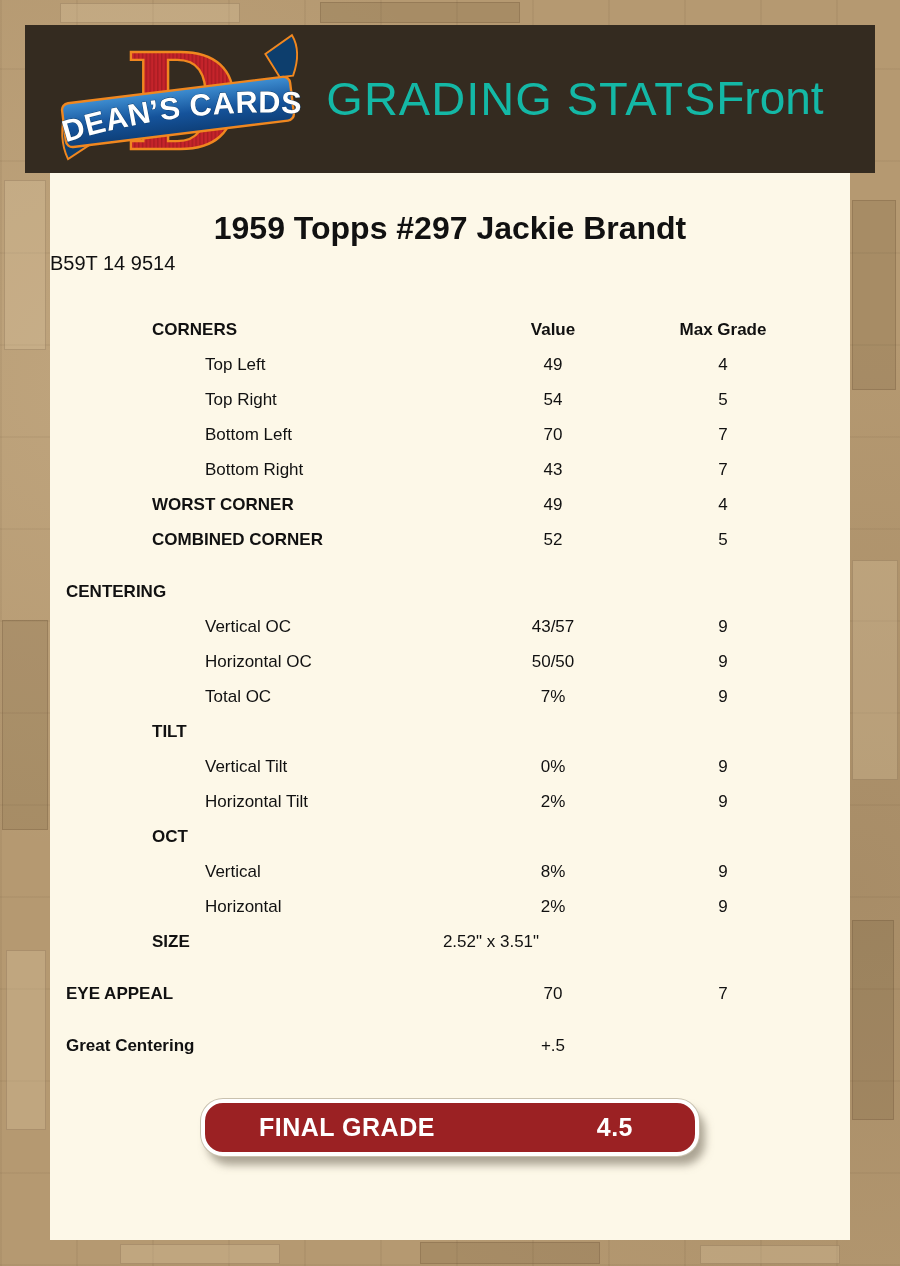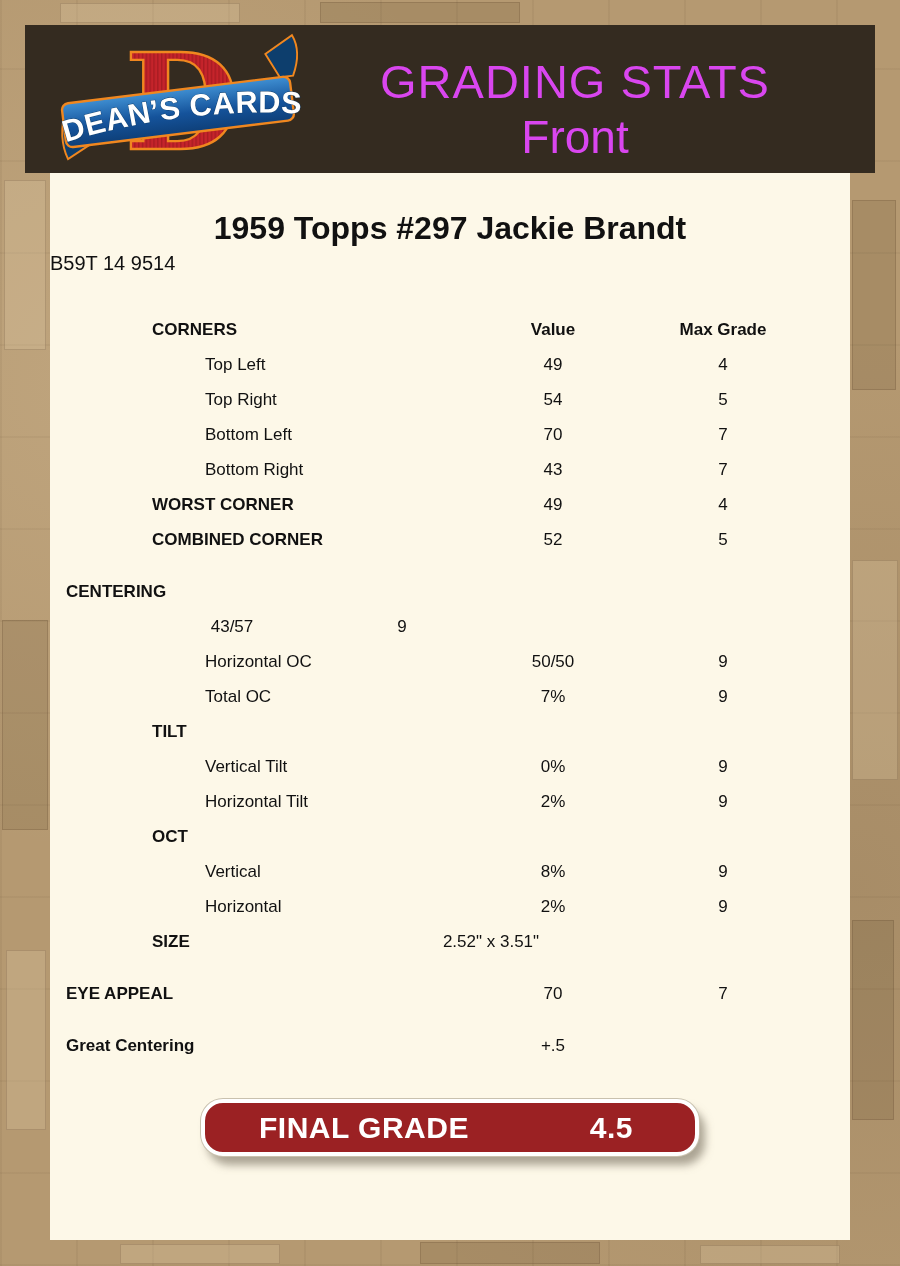--- a/index.html
+++ b/index.html
@@ -18,23 +18,23 @@
   .bg-card { position:absolute; border:1px solid rgba(90,66,40,.22); }
   .bg-light { background:rgba(226,206,170,.25); }
   .bg-dark  { background:rgba(95,72,45,.16); }
 
   .header {
     position:absolute; left:25px; top:25px; width:850px; height:148px;
     background:var(--header-bg,#342b20);
   }
   .logo { position:absolute; left:28px; top:7px; width:258px; height:134px; }
   .header-titles {
-    position:absolute; left:260px; right:10px; top:12px; height:100%;
-    display:flex; flex-direction:column; align-items:center; justify-content:center;
-    color:#d946ef;
+    position:absolute; left:260px; right:10px; top:0; height:100%;
+    display:flex; flex-direction:row; align-items:center; justify-content:center;
+    color:#14b8a6;
   }
   .header-title { font-size:47px; font-weight:400; letter-spacing:1px; line-height:1.12; }
   .header-subtitle { font-size:46px; font-weight:400; line-height:1.25; }
 
   .panel {
     position:absolute; left:50px; top:173px; width:800px; height:1067px;
     background:var(--panel-bg,#fdf8e8);
   }
   .card-title  { margin-top:38px; text-align:center; font-size:32px; font-weight:bold; line-height:34px; }
   .card-serial { text-align:left; font-size:20px; font-weight:400; line-height:36px; }
@@ -49,21 +49,21 @@
   .colhead .cell, .bold .label, .section .label, .size .label { font-weight:bold; }
   .size .value { transform:translateX(-62px); }
 
   .final-grade {
     width:498px; height:57px; margin:36px auto 0;
     background:var(--accent-red,#9b2123);
     border:4px solid #ffffff; border-radius:22px;
     box-shadow:0 0 0 1px #c9c1ae, 6px 9px 8px rgba(104,94,78,.55);
     display:flex; align-items:center; justify-content:space-between;
     padding:0 62px 0 54px;
-    color:#fff; font-weight:bold; font-size:30px; letter-spacing:.5px;
+    color:#fff; font-weight:bold; font-size:25px; letter-spacing:.5px;
   }
 </style>
 </head>
 <body>
 
 <div>
   <div class="bg-card bg-light" style="left:4px;   top:180px;  width:42px;  height:170px;"></div>
   <div class="bg-card bg-dark" style="left:2px;   top:620px;  width:46px;  height:210px;"></div>
   <div class="bg-card bg-light" style="left:6px;   top:950px;  width:40px;  height:180px;"></div>
   <div class="bg-card bg-dark" style="right:4px;  top:200px;  width:44px;  height:190px;"></div>
@@ -146,20 +146,21 @@
     <span class="cell label">COMBINED CORNER</span>
     <span class="cell value">52</span>
     <span class="cell max">5</span>
   </div>
         <div class="row section gap-before">
     <span class="cell label">CENTERING</span>
     <span class="cell value"></span>
     <span class="cell max"></span>
   </div>
         <div class="row item">
+    <span class="cell label">Vertical OC</span>
     <span class="cell value">43/57</span>
     <span class="cell max">9</span>
   </div>
         <div class="row item">
     <span class="cell label">Horizontal OC</span>
     <span class="cell value">50/50</span>
     <span class="cell max">9</span>
   </div>
         <div class="row item">
     <span class="cell label">Total OC</span>

